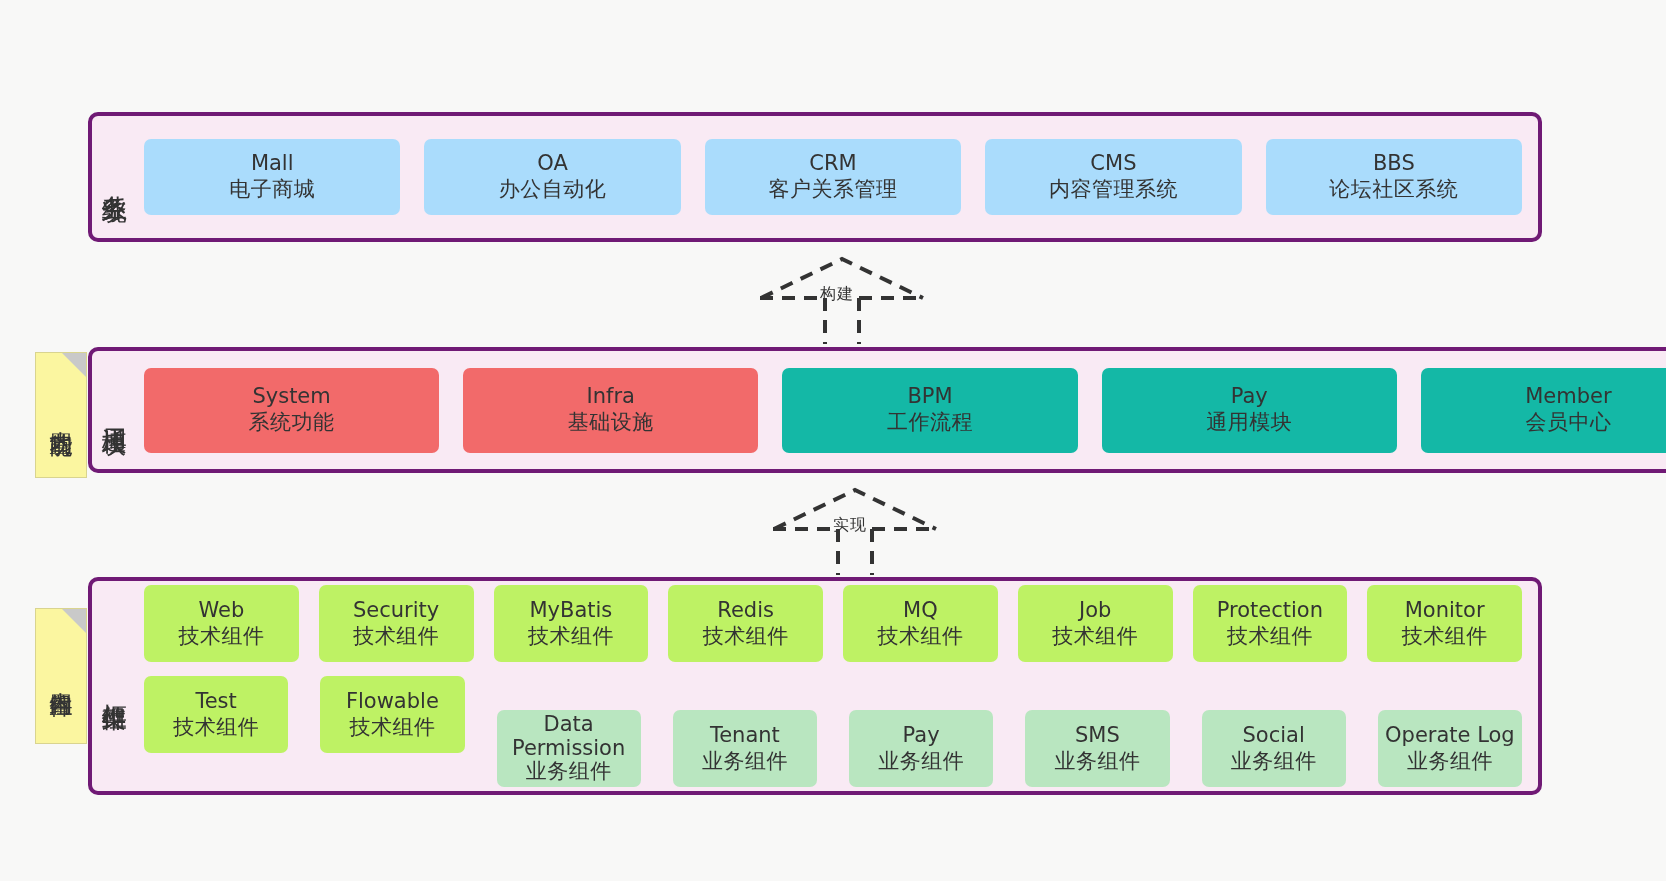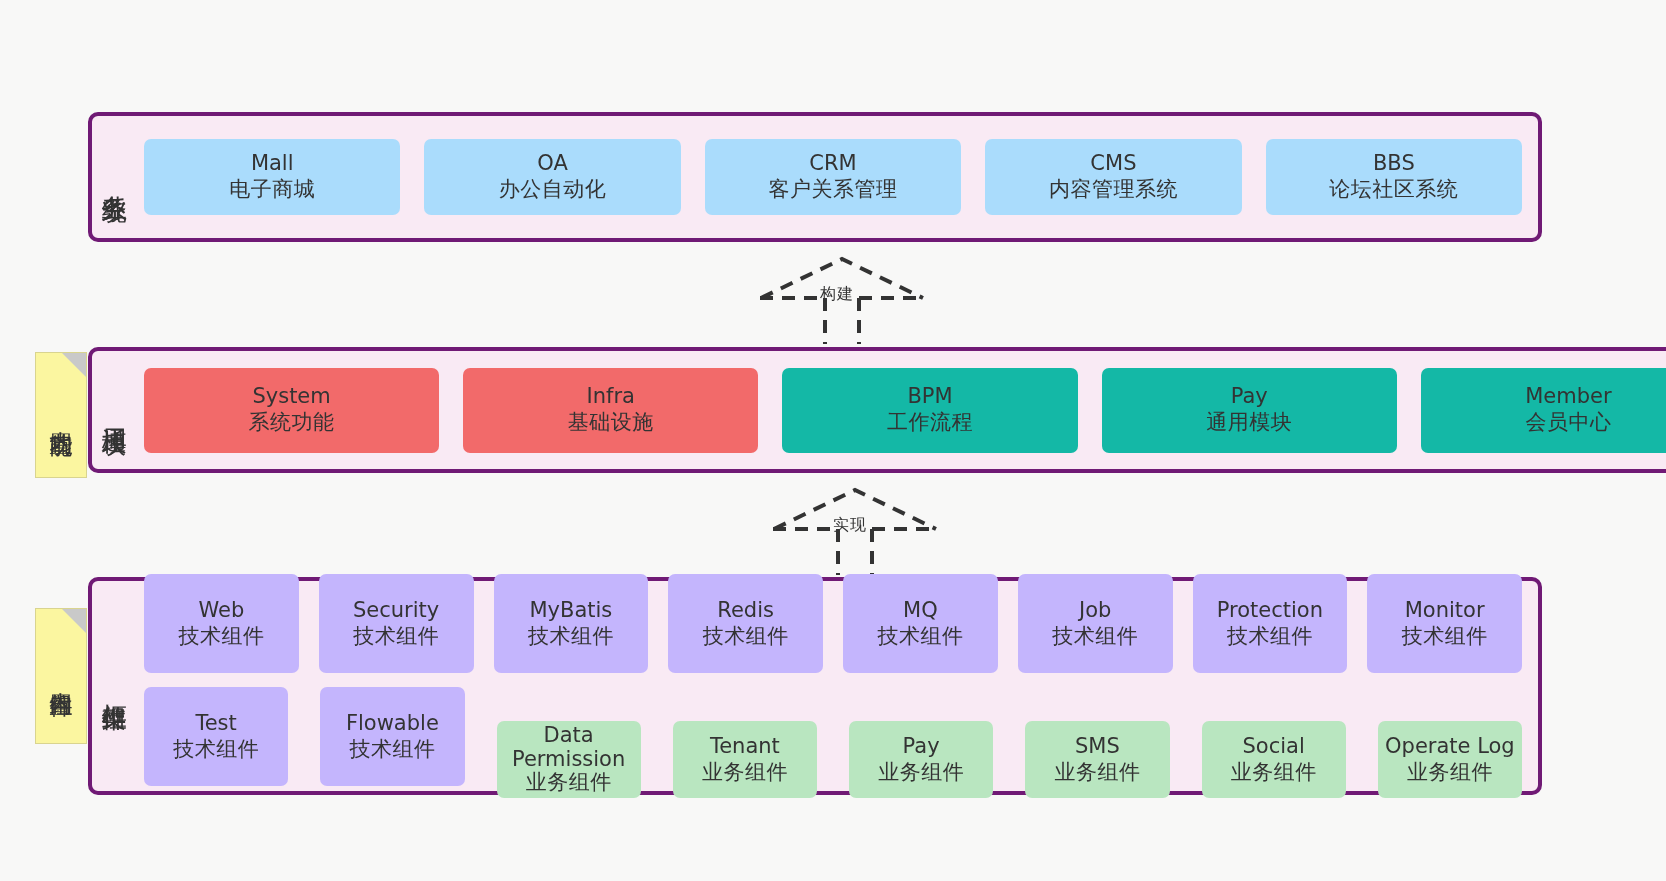--- a/index.html
+++ b/index.html
@@ -81,21 +81,21 @@
   .card .line {
     display: block;
     white-space: nowrap;
   }
   .card .line.cn { letter-spacing: 0.5px; }
   .card.wrap .line { white-space: normal; }
 
   .card-biz      { background: #aadcfc; height: 76px; }
   .card-core     { background: #f26a6a; height: 85px; }
   .card-core-lt  { background: #14b8a6; height: 85px; }
-  .card-tech     { background: #c4b5fd; height: 99px; }
+  .card-tech     { background: #bef264; height: 77px; }
   .card-biz-comp { background: #b9e6c0; height: 77px; margin-top: 34px; }
 
   
   .note {
     position: absolute;
     box-sizing: border-box;
     background: #fbf6a0;
     border: 1px solid #d9d48f;
     display: flex;
     align-items: center;

